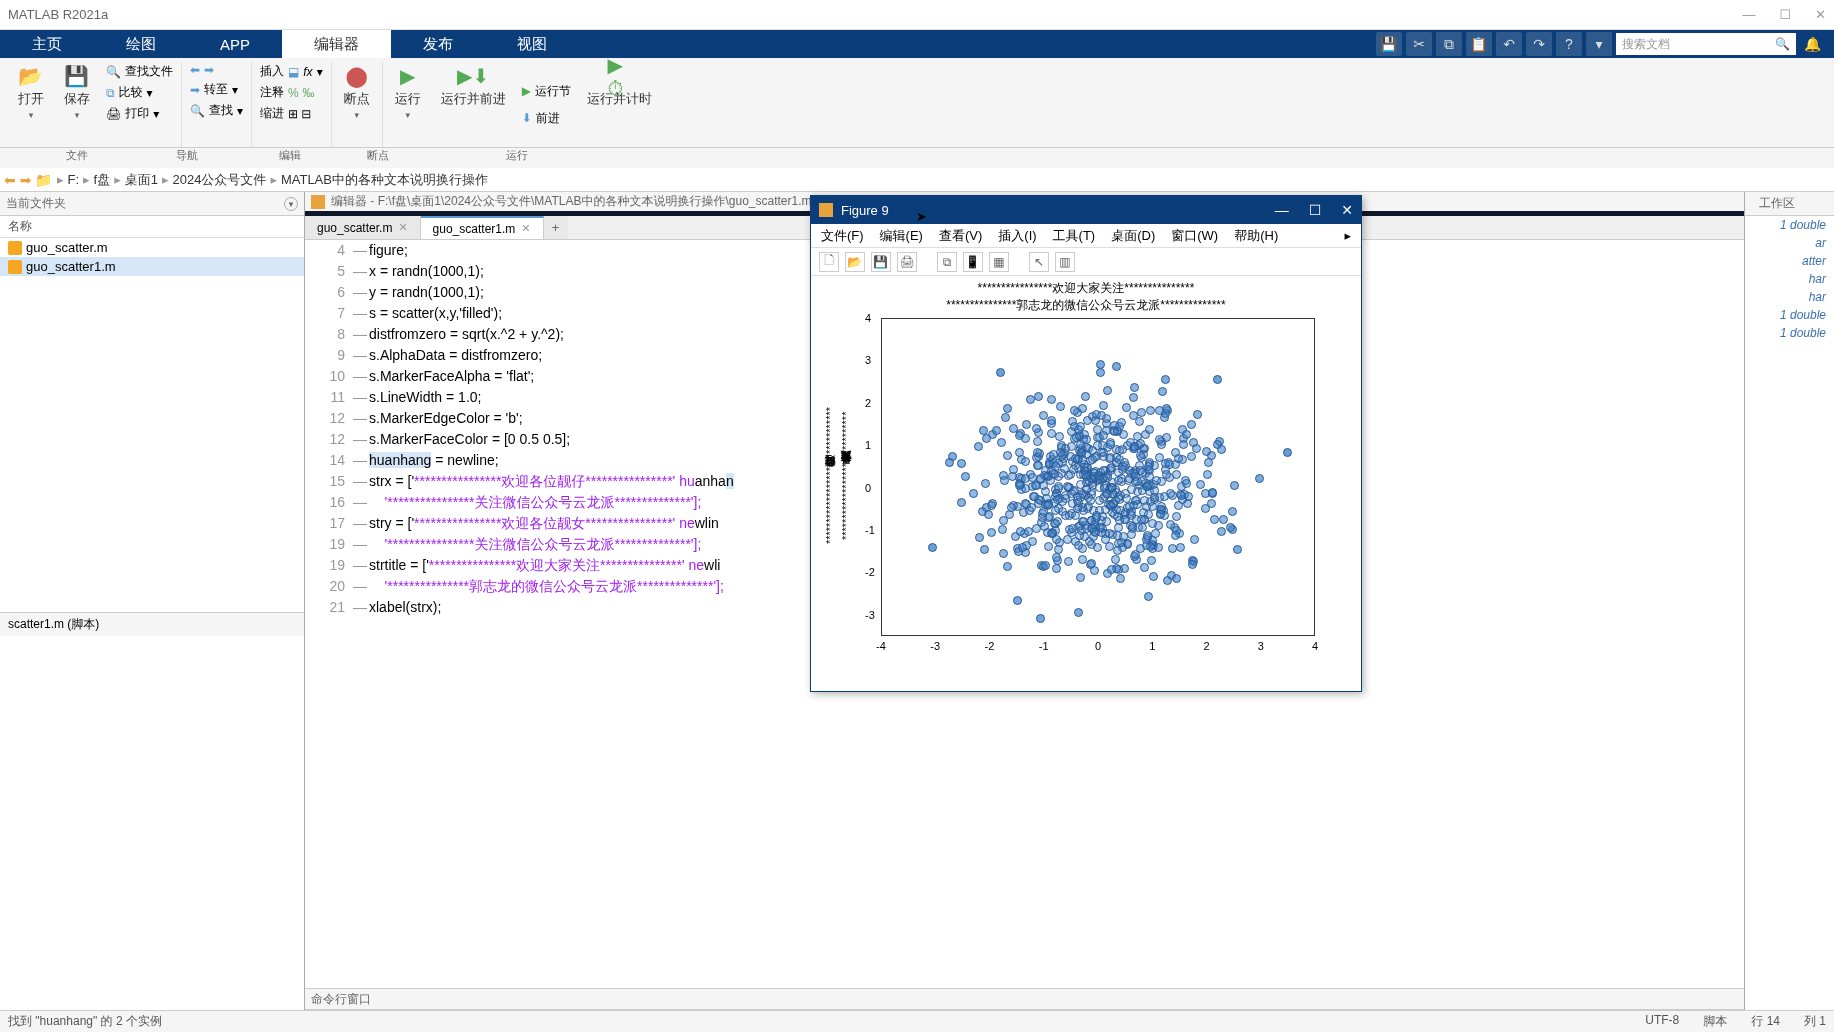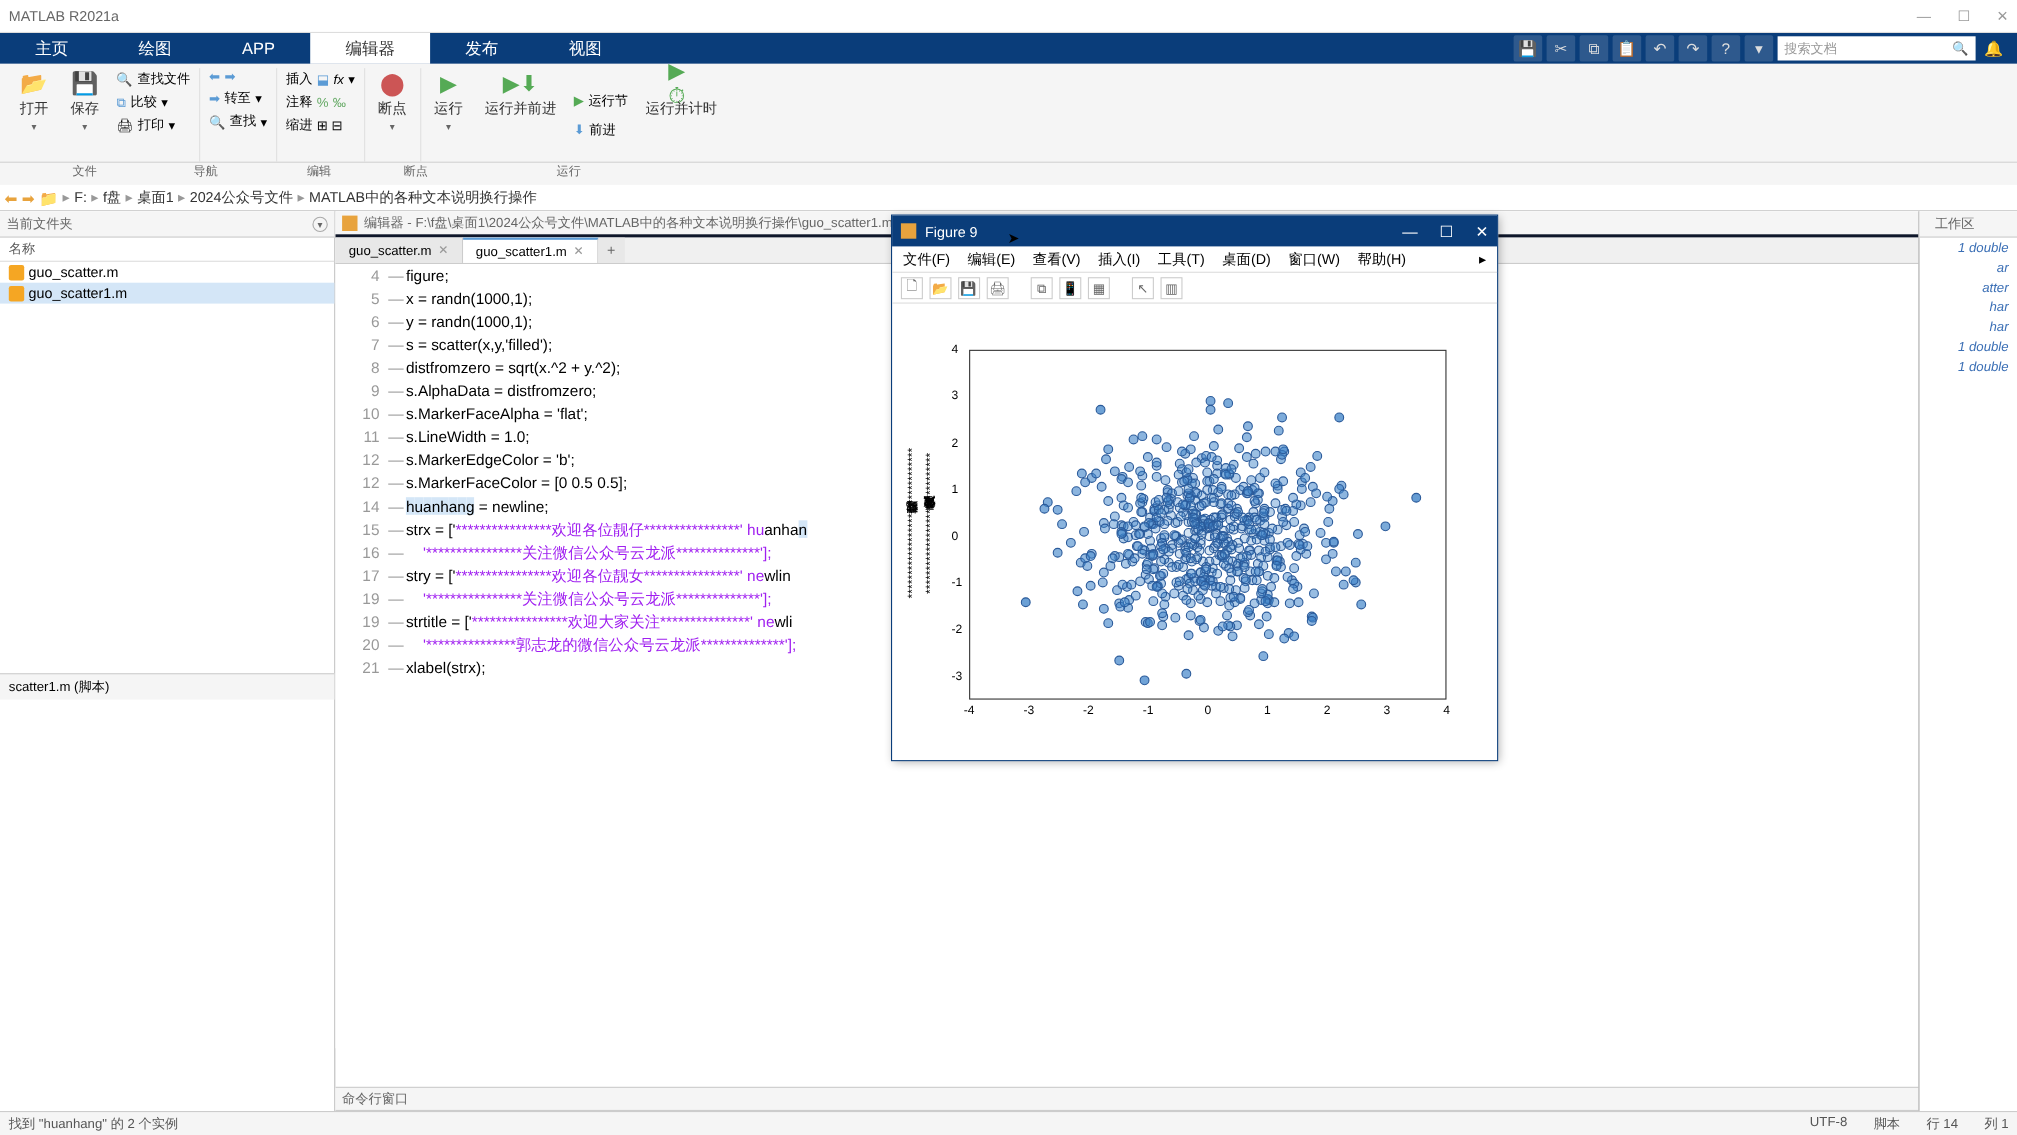--- a/index.html
+++ b/index.html
@@ -43,21 +43,21 @@
 .panel-header { height: 24px; background: #f5f5f5; border-bottom: 1px solid #ccc; display: flex; align-items: center; padding: 0 6px; font-size: 12px; color: #666; justify-content: space-between; }
 .panel-header .circ { width: 14px; height: 14px; border: 1px solid #aaa; border-radius: 50%; display: flex; align-items: center; justify-content: center; font-size: 9px; }
 .file-list-header { height: 22px; border-bottom: 1px solid #ddd; display: flex; align-items: center; padding: 0 8px; font-size: 12px; color: #555; }
 .file-list { flex: 1; }
 .file-item { padding: 2px 8px; font-size: 13px; display: flex; align-items: center; gap: 4px; }
 .file-item.sel { background: #d4e6f7; }
 .file-item .ficon { width: 14px; height: 14px; background: #f5a623; border-radius: 2px; }
 .details-header { height: 24px; border-top: 1px solid #ccc; background: #f5f5f5; display: flex; align-items: center; padding: 0 8px; font-size: 12px; }
 
 .center-panel { flex: 1; display: flex; flex-direction: column; background: #fff; position: relative; }
-.editor-titlebar { height: 24px; background: #f5f5f5; border-bottom: 3px solid #0f172a; display: flex; align-items: center; padding: 0 6px; font-size: 12px; color: #666; }
+.editor-titlebar { height: 24px; background: #f5f5f5; border-bottom: 5px solid #0f172a; display: flex; align-items: center; padding: 0 6px; font-size: 12px; color: #666; }
 .editor-titlebar .icon { width: 14px; height: 14px; background: #e8a33d; margin-right: 6px; }
 .editor-titlebar .right { margin-left: auto; display: flex; gap: 6px; }
 .editor-tabs { height: 24px; display: flex; border-bottom: 1px solid #ccc; background: #f0f0f0; }
 .editor-tab { padding: 3px 12px; background: #e8e8e8; border-right: 1px solid #ccc; font-size: 12px; display: flex; align-items: center; gap: 6px; }
 .editor-tab.active { background: #fff; border-top: 2px solid #5b9bd5; }
 .editor-tab .close { color: #999; font-size: 11px; }
 .add-tab { width: 24px; display: flex; align-items: center; justify-content: center; color: #666; background: #e8e8e8; }
 
 .code-area { flex: 1; overflow: hidden; background: #fff; font-family: Consolas, monospace; font-size: 14px; }
 .code-line { display: flex; line-height: 21px; }
@@ -440,20 +440,24 @@
     <span class="tb">🖨</span>
     <span style="width:8px;"></span>
     <span class="tb">⧉</span>
     <span class="tb">📱</span>
     <span class="tb">▦</span>
     <span style="width:8px;"></span>
     <span class="tb">↖</span>
     <span class="tb">▥</span>
   </div>
   <div class="fig-canvas">
+    <div class="chart-title">
+      <div>****************欢迎大家关注***************</div>
+      <div>***************郭志龙的微信公众号云龙派**************</div>
+    </div>
     <div class="ylabel">****************欢迎各位靓女****************</div>
     <div class="ylabel ylabel2">****************关注微信公众号云龙派**************</div>
     <div class="plot-area" id="plot-area">
         <div class="scatter-dot" style="left: 224.009px; top: 164.074px; background: rgba(60, 130, 200, 0.19);"></div>
         <div class="scatter-dot" style="left: 202.46px; top: 124.912px; background: rgba(60, 130, 200, 0.325);"></div>
         <div class="scatter-dot" style="left: 221.767px; top: 180.837px; background: rgba(60, 130, 200, 0.22);"></div>
         <div class="scatter-dot" style="left: 252.734px; top: 161.741px; background: rgba(60, 130, 200, 0.282);"></div>
         <div class="scatter-dot" style="left: 279.165px; top: 146.368px; background: rgba(60, 130, 200, 0.384);"></div>
         <div class="scatter-dot" style="left: 116.565px; top: 230.237px; background: rgba(60, 130, 200, 0.573);"></div>
         <div class="scatter-dot" style="left: 259.934px; top: 163.192px; background: rgba(60, 130, 200, 0.306);"></div>

